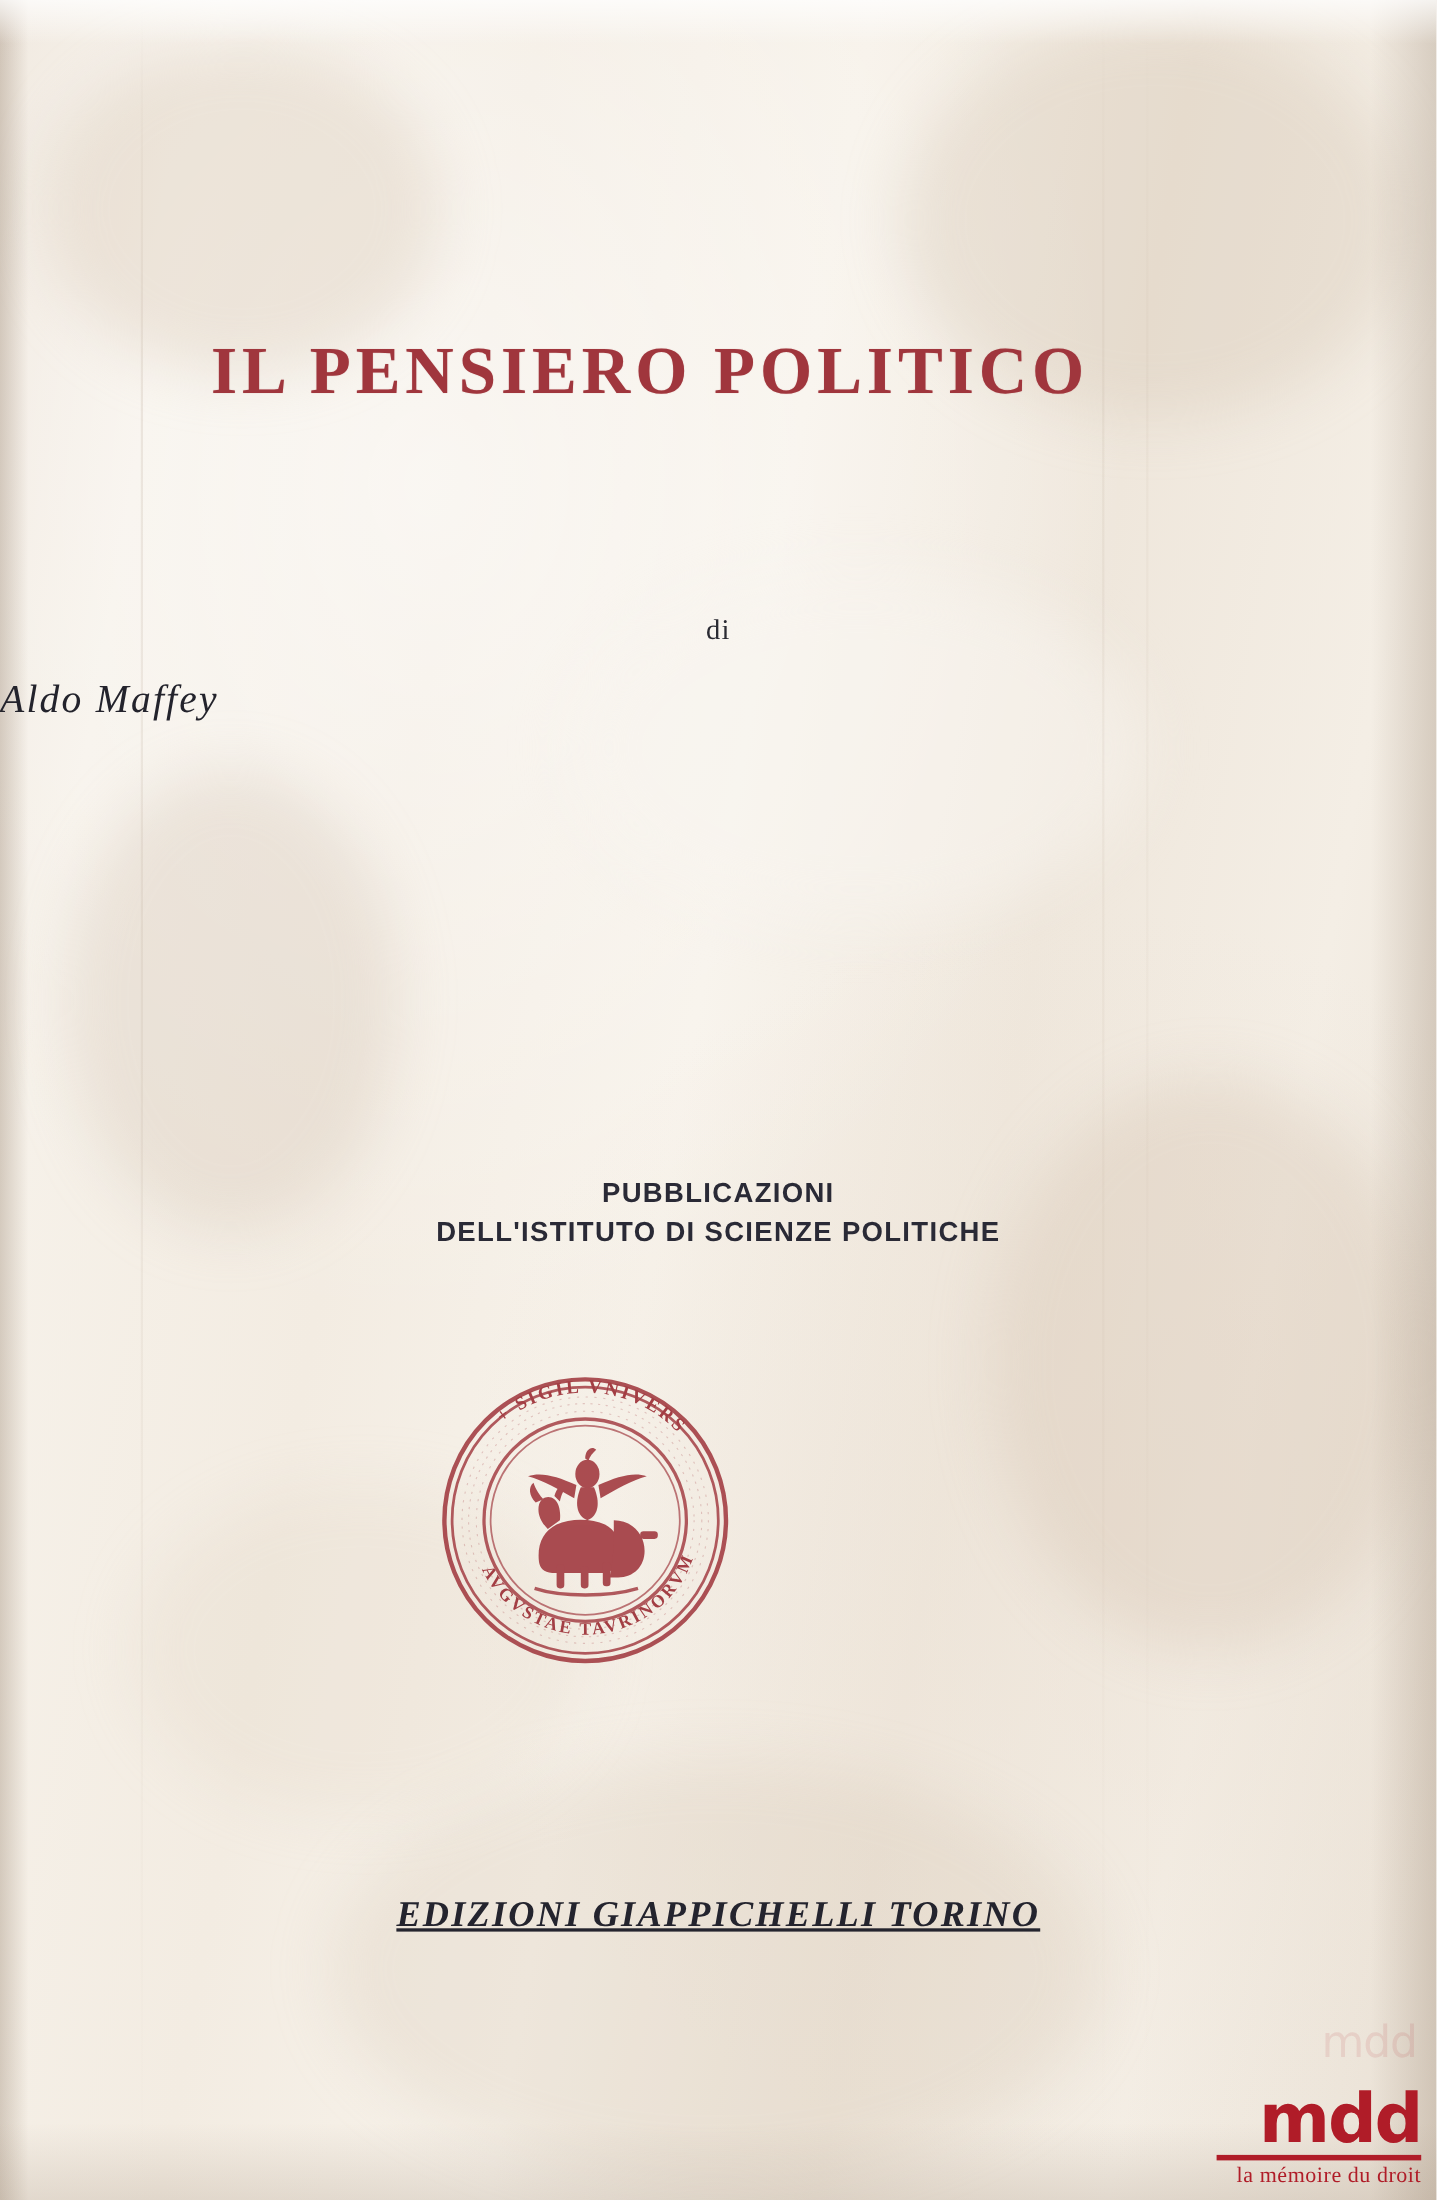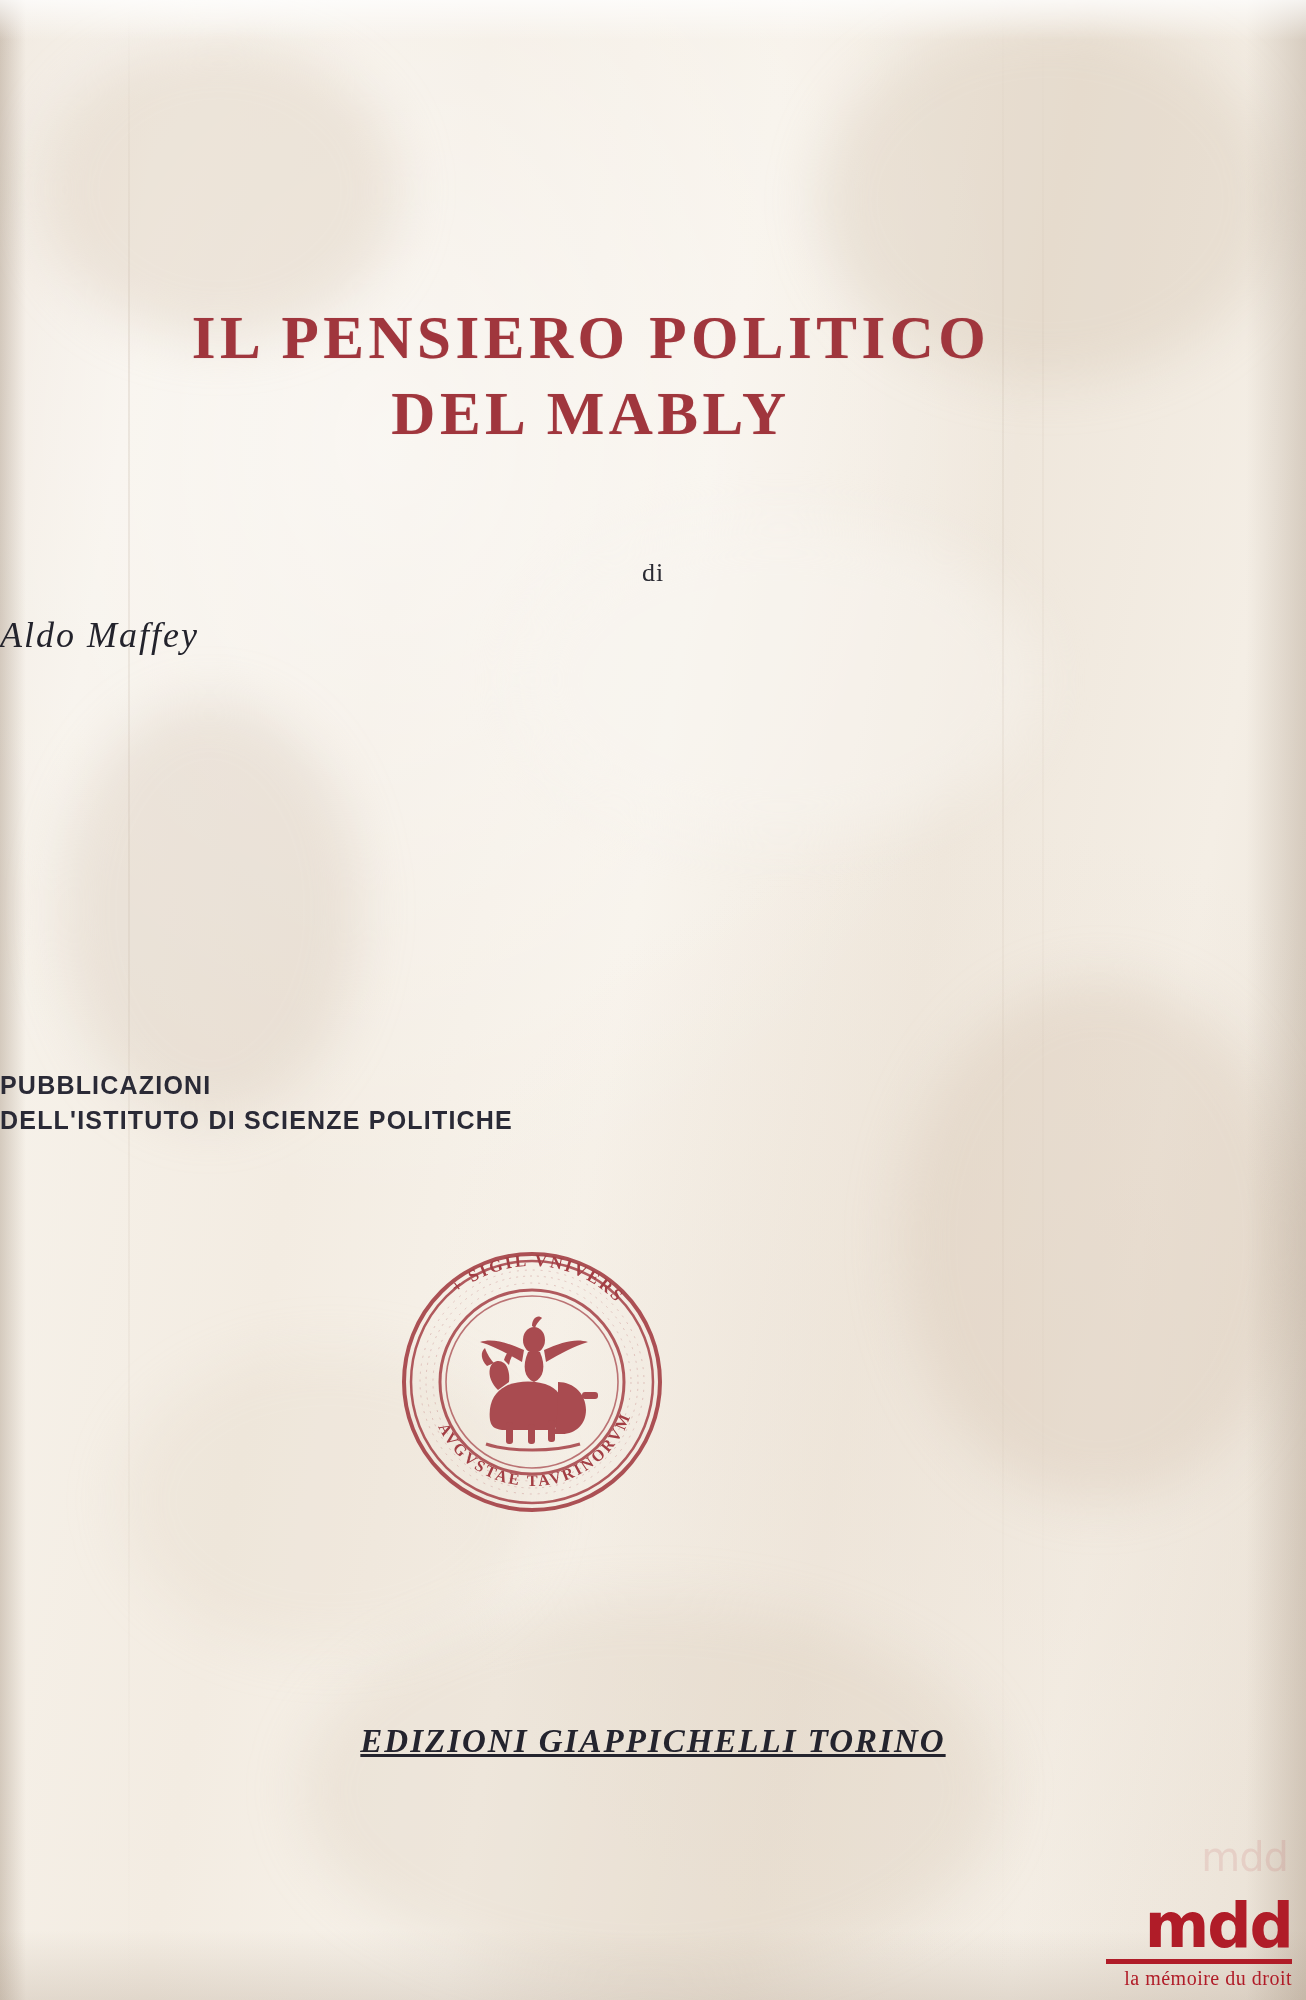--- a/index.html
+++ b/index.html
@@ -105,20 +105,21 @@
     font-size: 36px;
     font-style: italic;
     letter-spacing: 2px;
     font-family: "Liberation Serif", serif;
   }
 
   
   .institute {
     position: absolute;
     left: 0; top: 1068px; width: 1306px;
+    text-align: center;
     color: #2a2a36;
     font-family: "Liberation Sans", sans-serif;
     font-size: 25px;
     font-weight: 700;
     letter-spacing: 1.2px;
     line-height: 35px;
   }
 
   
   .seal-wrap {
@@ -200,21 +201,20 @@
   <div class="crease c2"></div>
   <div class="crease c3"></div>
 
   <div class="edge-shade-left"></div>
   <div class="edge-shade-right"></div>
   <div class="edge-shade-top"></div>
   <div class="edge-shade-bottom"></div>
 
   <div class="title-block">
     <div class="title-line">IL  PENSIERO  POLITICO</div>
-    <div class="title-line">DEL MABLY</div>
   </div>
 
   <div class="byline-di">di</div>
   <div class="byline-author">Aldo Maffey</div>
 
   <div class="institute">
     <div>PUBBLICAZIONI</div>
     <div>DELL'ISTITUTO DI SCIENZE POLITICHE</div>
   </div>
 

